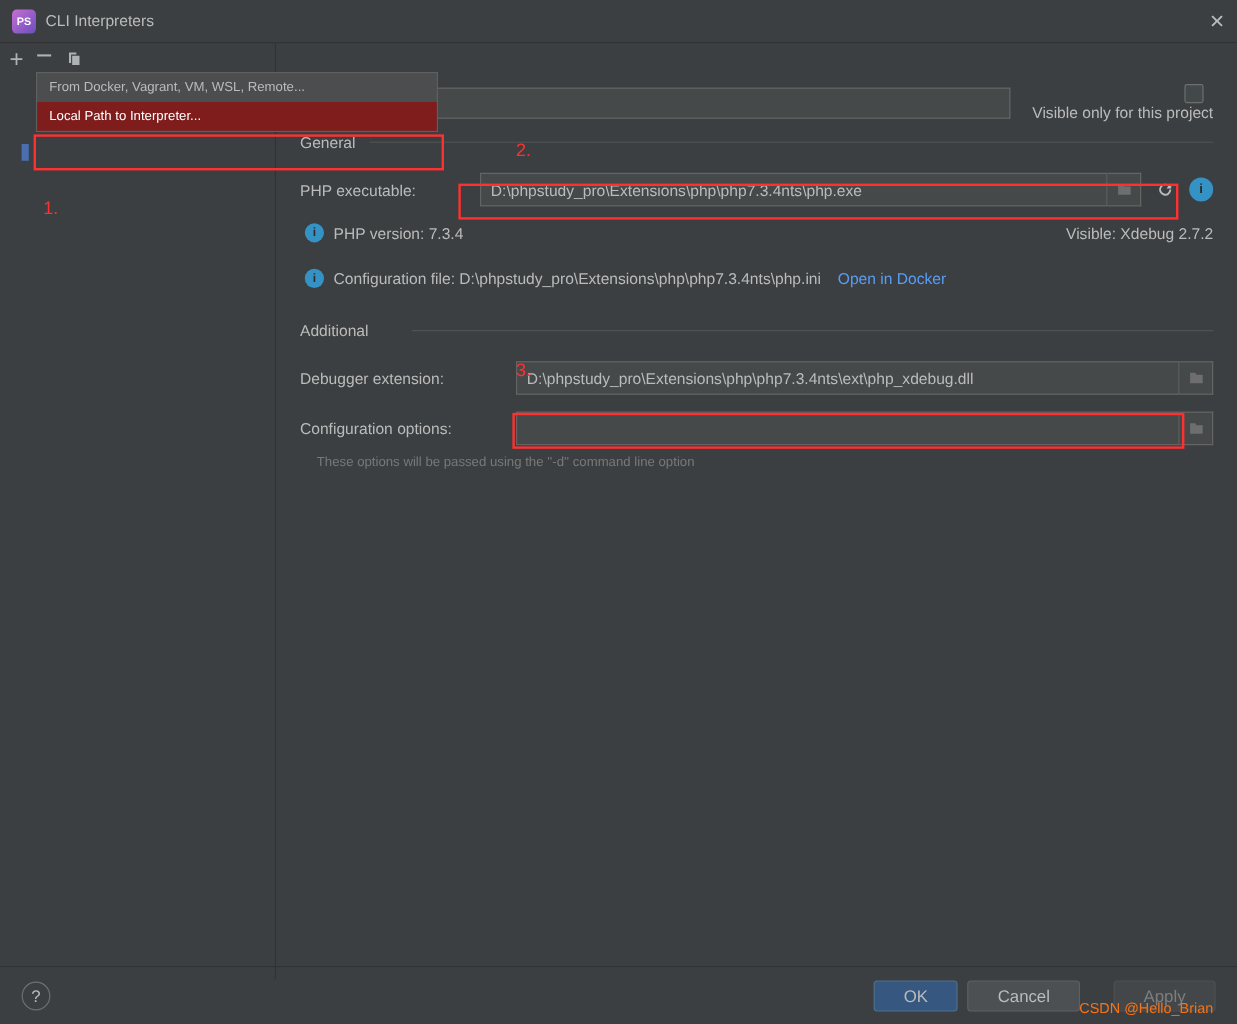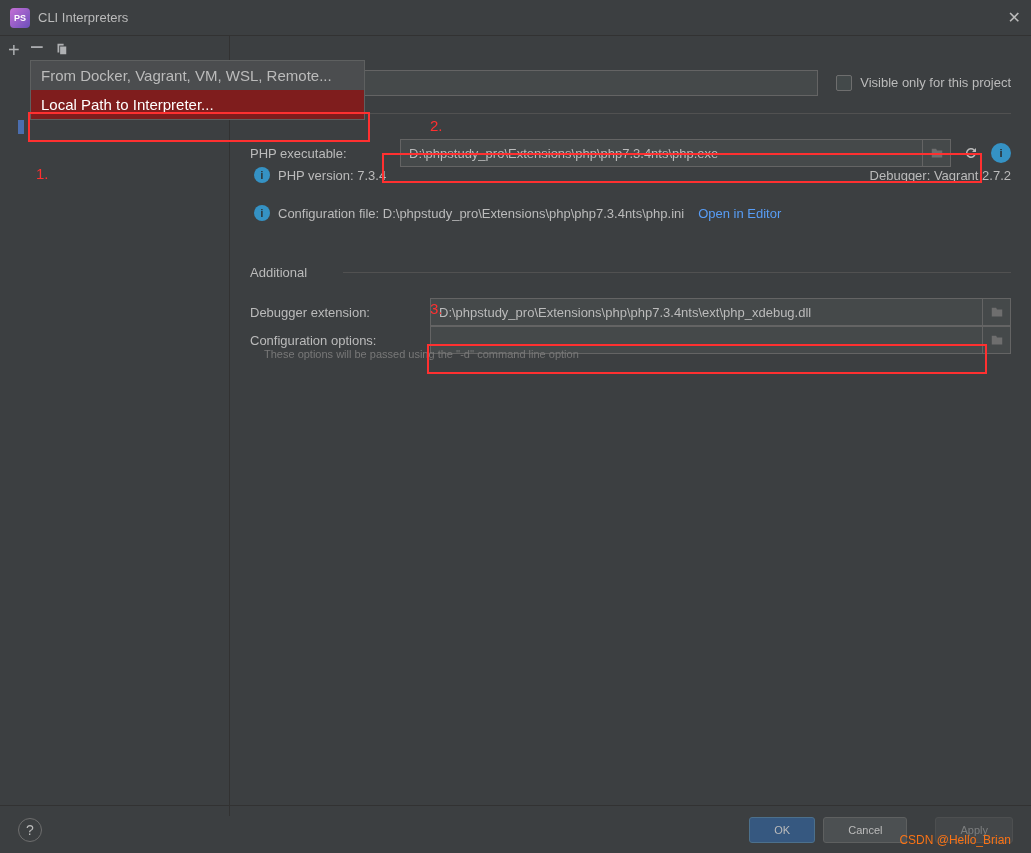--- a/index.html
+++ b/index.html
@@ -14,34 +14,34 @@
 
 .left-panel { width: 230px; border-right: 1px solid #323232; position: relative; }
 .toolbar { height: 28px; display: flex; align-items: center; padding: 4px 8px; gap: 10px; }
 .toolbar span { color: #afb1b3; font-size: 18px; cursor: pointer; line-height: 1; }
 .toolbar .plus { font-size: 20px; }
 .toolbar .minus { font-size: 24px; margin-top:-6px;}
 .toolbar .copy svg { width:14px; height:14px; fill:#afb1b3; }
 
 .dropdown { position: absolute; top: 60px; left: 30px; width: 335px; background: #4b4d4f; border: 1px solid #5e6060; z-index: 10; }
 .dropdown .dd-header { text-align: center; padding: 7px 0; font-size: 13px; color: #bbbbbb; border-bottom: 1px solid #5e6060; background:#3f4244;}
-.dropdown .dd-item { padding: 6px 10px; font-size: 15px; color: #bbbbbb; cursor: pointer; }
+.dropdown .dd-item { padding: 6px 10px; font-size: 11px; color: #bbbbbb; cursor: pointer; }
 .dropdown .dd-item.selected { background: #7f1d1d; color: #ffffff; }
 
 .blue-line { position: absolute; top: 84px; left: 18px; width: 6px; height: 14px; background: #4b6eaf; }
 
 .right-panel { flex: 1; padding: 16px 20px 16px 20px; }
 
-.row { display: flex; align-items: center; }
+.row { display: flex; align-items: center; margin-bottom: 14px; }
 .row .lbl { width: 150px; font-size: 13px; color: #bbbbbb; text-align: left; }
 
 .name-row { display:flex; align-items:center; margin: 18px 0 10px 0;}
 .name-row .nlbl { width: 44px; font-size:13px;}
 .name-row input { flex:1; height: 26px; background: #45494a; border: 1px solid #646464; color: #bbbbbb; padding: 0 8px; font-size: 13px; }
-.visible-chk { display:flex; align-items:flex-start; margin-left:18px; font-size:13px; white-space:nowrap;}
+.visible-chk { display:flex; align-items:flex-end; margin-left:18px; font-size:13px; white-space:nowrap;flex-direction:column;}
 .visible-chk .chk { width:16px; height:16px; border:1px solid #6e6e6e; background:#43494a; margin-right:8px; border-radius:2px;}
 
 .section-header { display:flex; align-items:center; margin: 8px 0 18px 0;}
 .section-header .sname { font-size:13px; color:#bbbbbb; margin-right:12px;}
 .section-header .sline { flex:1; height:1px; background:#515151;}
 
 .input-wrap { display:flex; align-items:center; flex:1; }
 .text-input { flex:1; height: 28px; background: #45494a; border: 1px solid #646464; color: #bbbbbb; padding: 0 8px; font-size: 13px; }
 .input-btn { width: 28px; height: 28px; background: #45494a; border: 1px solid #646464; border-left:none; display:flex; align-items:center; justify-content:center; cursor:pointer;}
 .input-btn svg { width:14px; height:14px; fill:#6e6e6e;}
@@ -62,21 +62,21 @@
 .red2 { top:153px; left:382px; width:600px; height:30px;}
 .red3 { top:344px; left:427px; width:560px; height:30px;}
 .red-label { position:absolute; color:#ff3030; font-size:15px; z-index:21;}
 .rl1 { top:165px; left:36px;}
 .rl2 { top:117px; left:430px;}
 .rl3 { top:300px; left:430px;}
 
 .bottom-bar { position:absolute; bottom:0; left:0; right:0; height:48px; border-top:1px solid #323232; display:flex; align-items:center; padding:0 18px;}
 .help-btn { width:24px; height:24px; border:1px solid #6e6e6e; border-radius:50%; display:flex;align-items:center;justify-content:center; color:#bbbbbb; font-size:14px; cursor:pointer;}
 .bottom-bar .spacer{flex:1;}
-.btn { height:26px; padding:0 24px; font-size:11px; border:1px solid #5e6060; background:#4c5052; color:#bbbbbb; cursor:pointer; margin-left:8px; border-radius:3px;}
+.btn { height:26px; padding:0 24px; font-size:14px; border:1px solid #5e6060; background:#4c5052; color:#bbbbbb; cursor:pointer; margin-left:8px; border-radius:3px;}
 .btn.primary { background:#365880; border-color:#4c708c; color:#bbbbbb;}
 .btn.disabled { opacity:0.5;margin-left:28px;}
 
 .watermark { position:absolute; bottom:6px; right:20px; font-size:12px; color:#f97316; z-index:30;}
 </style>
 </head>
 <body>
 
 <div class="titlebar">
   <div class="app-icon">PS</div>
@@ -128,30 +128,30 @@
             </svg>
         </div>
         <div class="info-btn">i</div>
       </div>
     </div>
 
     <div class="info-line">
       <span class="info-icon">i</span>
       <span>PHP version: 7.3.4</span>
       <span class="spacer"></span>
-      <span class="debugger-lbl">Debugger: Vagrant 2.7.2</span>
+      <span class="debugger-lbl">Visible: Xdebug 2.7.2</span>
     </div>
 
     <div class="info-line" style="margin-top:22px;">
       <span class="info-icon">i</span>
       <span>Configuration file: D:\phpstudy_pro\Extensions\php\php7.3.4nts\php.ini</span>
-      <span class="link">Open in Editor</span>
-    </div>
-
-    <div class="section-header" style="margin-top:44px;gap:24px;">
+      <span class="link">Open in Docker</span>
+    </div>
+
+    <div class="section-header" style="margin-top:28px;gap:24px;">
       <div class="sname">Additional</div>
       <div class="sline"></div>
     </div>
 
     <div class="row">
       <div class="lbl" style="width:180px">Debugger extension:</div>
       <div class="input-wrap">
         <input class="text-input" type="text" value="D:\phpstudy_pro\Extensions\php\php7.3.4nts\ext\php_xdebug.dll" style="">
         <div class="input-btn">
           <svg viewBox="0 0 16 16">

